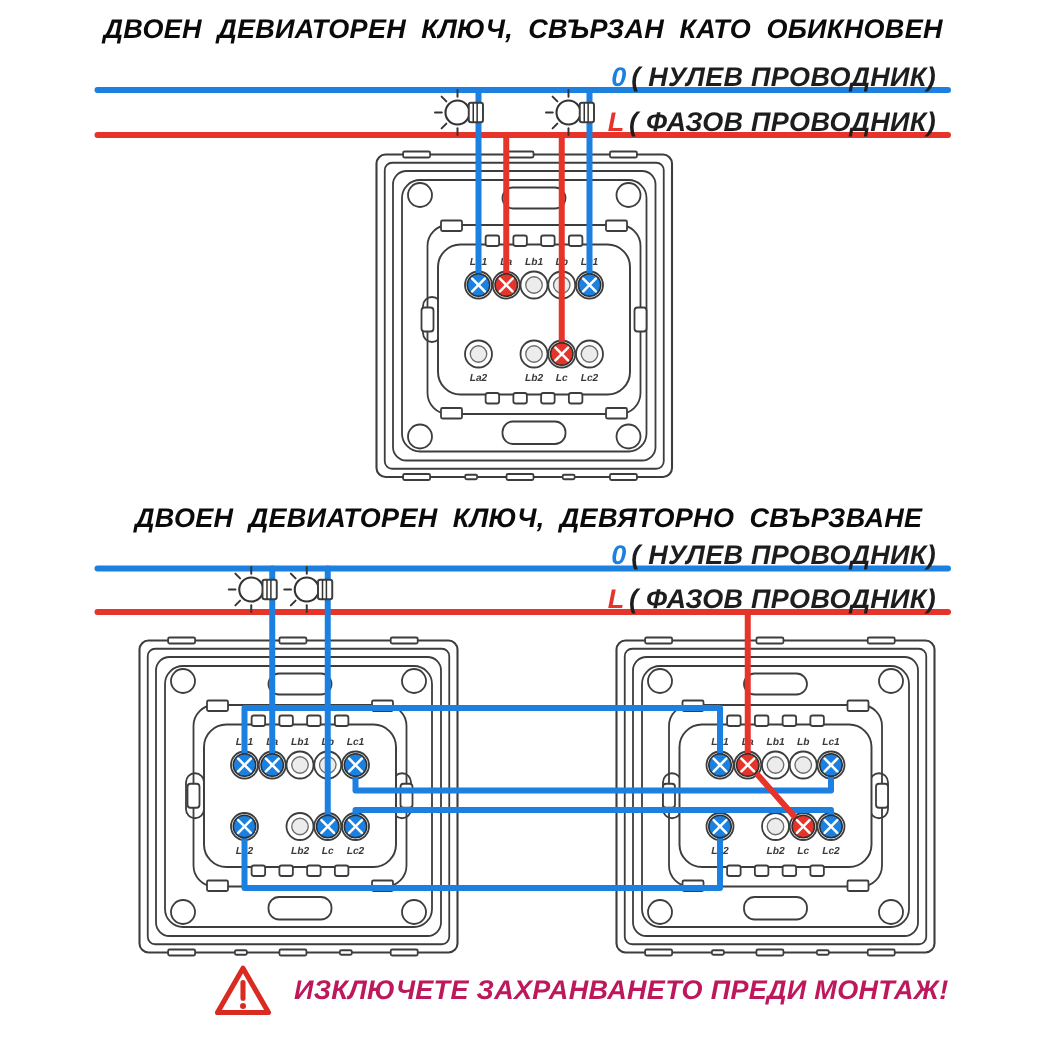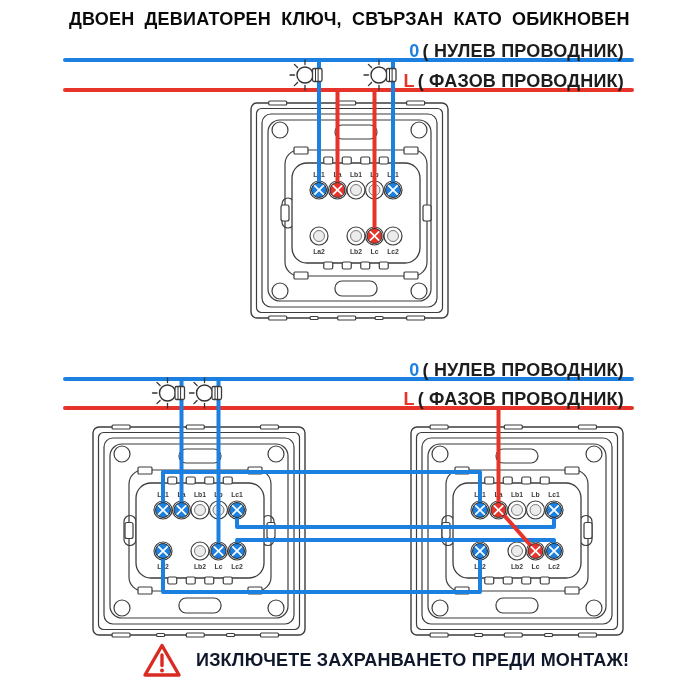--- a/index.html
+++ b/index.html
@@ -1,25 +1,25 @@
 <!DOCTYPE html>
 <html><head>
 <meta charset="utf-8">
 <style>
   html,body{margin:0;padding:0;background:#fff;width:700px;height:700px;overflow:hidden;
     font-family:"Liberation Sans",sans-serif;}
-  .stage{position:absolute;left:0;top:0;width:700px;height:700px;background:#fff;}
+  .stage{position:absolute;left:0;top:0;width:700px;height:700px;background:#fff;font-style:italic;}
   #diagram{position:absolute;left:0;top:0;}
   .title{position:absolute;font-weight:bold;font-size:18px;color:#0a0a0a;text-align:center;
     letter-spacing:.2px;word-spacing:5px;white-space:nowrap;}
   .wire-label{position:absolute;right:76px;font-size:18px;font-weight:bold;color:#1d1d1d;
     white-space:nowrap;letter-spacing:.2px;}
   .wire-label .pfx{margin-right:3px;}
   .warning{position:absolute;left:142px;top:642px;display:flex;align-items:center;gap:14px;}
-  .warning-text{font-size:18px;font-weight:bold;color:#0f172a;white-space:nowrap;letter-spacing:.2px;}
+  .warning-text{font-size:18px;font-weight:bold;color:#be185d;white-space:nowrap;letter-spacing:.2px;}
 </style>
 </head>
 <body>
 
 <div class="stage">
 
   <svg id="diagram" width="700" height="700" viewBox="0 0 700 700">
       <g>
         <line x1="65" y1="60" x2="632" y2="60" stroke="#1b80e0" stroke-width="4" stroke-linecap="round"></line>
         <line x1="65" y1="90" x2="632" y2="90" stroke="#e6342b" stroke-width="4" stroke-linecap="round"></line>
@@ -366,20 +366,21 @@
 
   <div class="title" style="left:69px;top:9px;width:480px;">ДВОЕН ДЕВИАТОРЕН КЛЮЧ, СВЪРЗАН КАТО ОБИКНОВЕН</div>
 
   <div class="wire-label" style="top:41px;">
     <span class="pfx pfx-blue" style="color: rgb(27, 128, 224);">0</span><span>( НУЛЕВ ПРОВОДНИК)</span>
   </div>
   <div class="wire-label" style="top:71px;">
     <span class="pfx pfx-red" style="color: rgb(230, 52, 43);">L</span><span>( ФАЗОВ ПРОВОДНИК)</span>
   </div>
 
+  <div class="title" style="left:90px;top:335px;width:447px;">ДВОЕН ДЕВИАТОРЕН КЛЮЧ, ДЕВЯТОРНО СВЪРЗВАНЕ</div>
 
   <div class="wire-label" style="top:360px;">
     <span class="pfx pfx-blue" style="color: rgb(27, 128, 224);">0</span><span>( НУЛЕВ ПРОВОДНИК)</span>
   </div>
   <div class="wire-label" style="top:389px;">
     <span class="pfx pfx-red" style="color: rgb(230, 52, 43);">L</span><span>( ФАЗОВ ПРОВОДНИК)</span>
   </div>
 
   <div class="warning">
     <svg width="40" height="37" viewBox="0 0 40 37">

